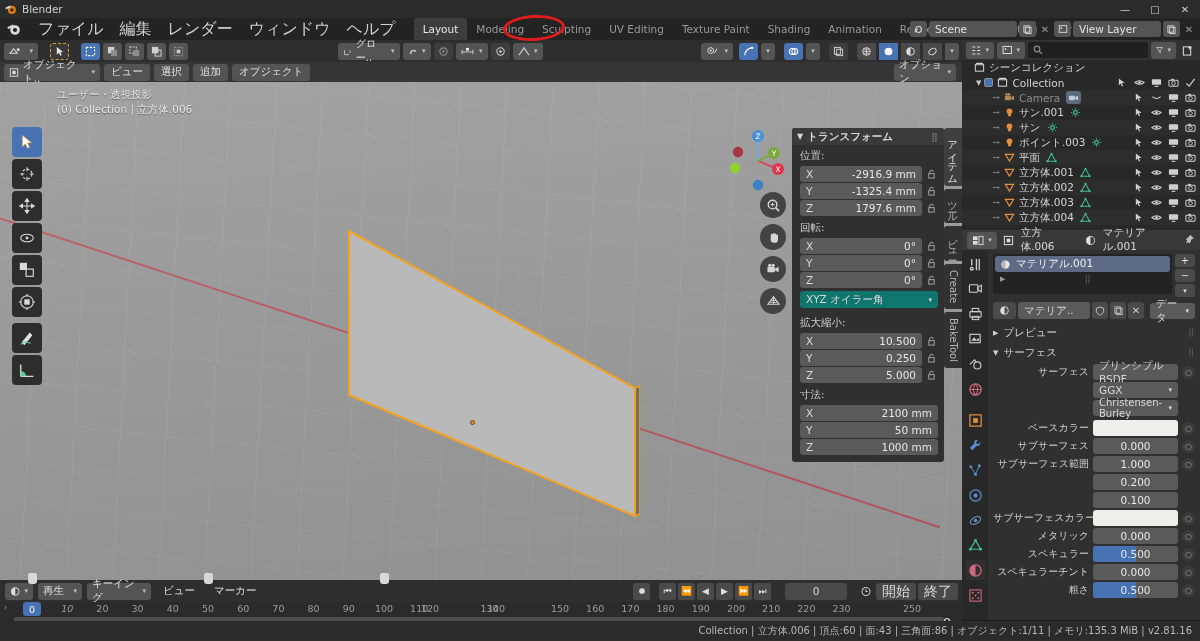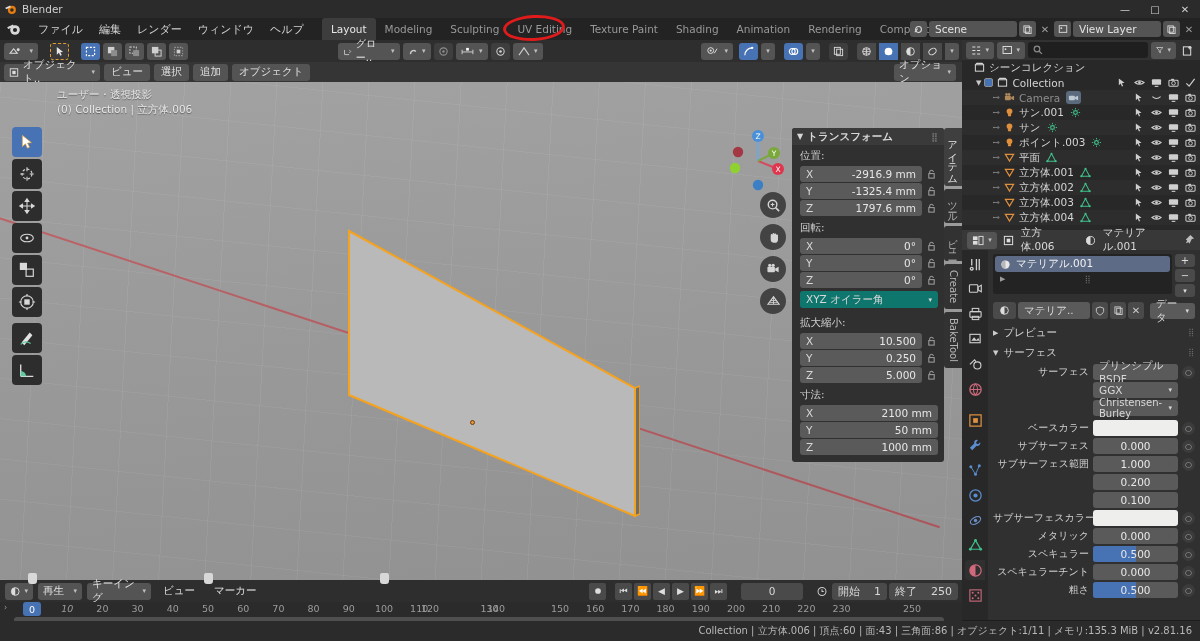--- a/index.html
+++ b/index.html
@@ -22,21 +22,21 @@
   .wbtns{ position:absolute; right:0; top:0; height:18px; display:flex; }
   .wbtn{ width:30px; height:18px; display:flex; align-items:center; justify-content:center;
          font-size:10px; color:#d0d0d0; }
 
   
   .topbar{
     position:absolute; left:0; top:18px; width:1200px; height:22px;
     background:#232323; display:flex; align-items:center; padding-left:4px;
   }
   .blender-logo{ width:16px; height:16px; margin:0 8px 0 2px; position:relative;}
-  .menu-item{ padding:2px 8px; font-size:11px; color:#d2d2d2; border-radius:3px; white-space:nowrap;font-family:Liberation Mono, monospace;}
+  .menu-item{ padding:2px 8px; font-size:16px; color:#d2d2d2; border-radius:3px; white-space:nowrap;font-family:Liberation Mono, monospace;}
   .ws-tabs{ display:flex; align-items:center; margin-left:10px; height:22px;}
   .ws-tab{
     padding:3px 9px 4px; font-size:10.5px; color:#989898; white-space:nowrap;
     border-radius:3px 3px 0 0; height:22px; display:flex; align-items:center;
   }
   .ws-tab.active{ background:#3d3d3d; color:#e6e6e6; }
   .ws-plus{ padding:2px 7px; color:#9a9a9a; font-size:12px;}
   .topbar-right{ position:absolute; right:4px; top:0; height:22px; display:flex; align-items:center; gap:2px;}
   .id-block{
     display:flex; align-items:center; height:16px; background:#545454; border-radius:3px;
@@ -137,21 +137,21 @@
 
   
   .timeline{ position:absolute; left:0; top:580px; width:962px; height:43px; background:#2b2b2b;}
   .tl-header{ height:22px; display:flex; align-items:center; padding-left:5px; gap:5px; background:#2e2e2e;}
   .tl-playhead{ margin-left:auto; display:flex; align-items:center; gap:2px; padding-right:4px;}
   .pbtn{ width:17px;height:17px;background:#4a4a4a;border-radius:2px;
          display:flex;align-items:center;justify-content:center;font-size:9px;color:#ddd;}
   .frame-field{ height:17px; min-width:62px; background:#4a4a4a; border-radius:3px;
      display:flex;align-items:center;justify-content:center;font-size:10.5px;}
   .se-field{ height:17px; background:#4a4a4a; border-radius:3px; display:flex;align-items:center;
-     padding:0 6px; gap:14px; font-size:11px;}
+     padding:0 6px; gap:14px; font-size:14px;flex-direction:column;}
   .tl-ruler{ position:relative; height:15px; background:#2b2b2b; }
   .tick{ position:absolute; top:1px; font-size:9.5px; color:#9c9c9c; transform:translateX(-50%);}
   .cur-frame{ position:absolute; top:0px; height:14px; background:#4772b3; border-radius:3px;
      display:flex;align-items:center;justify-content:center; font-size:9.5px; color:#fff; padding:0 6px;
      transform:translateX(-50%);}
   .tl-scroll{ position:absolute; left:14px; top:37px; width:930px; height:6px;
      background:#4f4f4f; border-radius:3px;}
   .kf{ position:absolute; top:0px; width:9px; height:11px; background:#d8d8d8;
      border-radius:2px 2px 3px 3px;}
 

